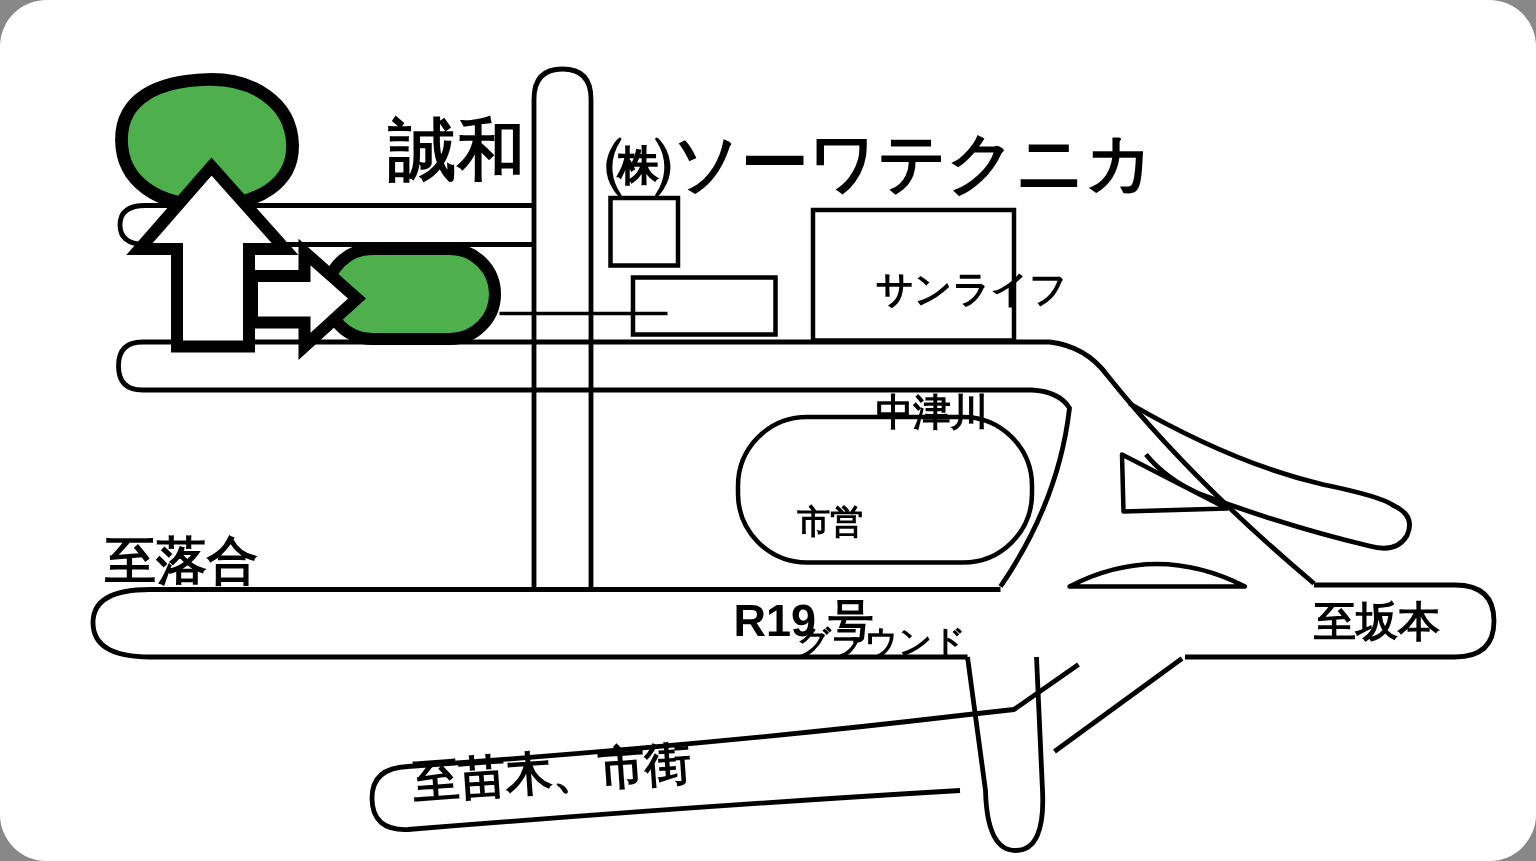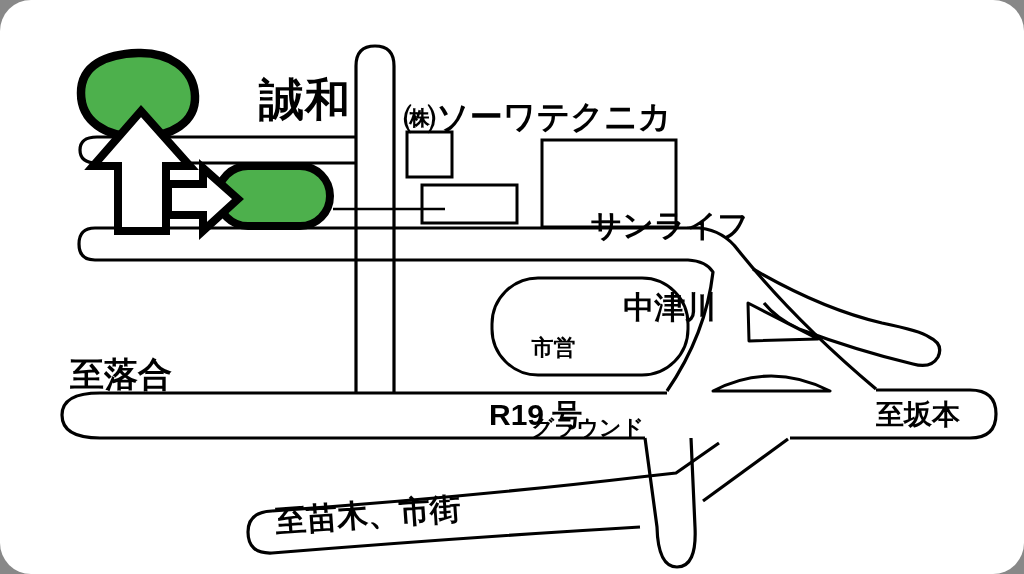--- a/index.html
+++ b/index.html
@@ -15,22 +15,22 @@
   }
   .map-canvas svg{position:absolute;left:0;top:0;width:100%;height:100%;}
   .road{fill:none;stroke:var(--line);stroke-width:3.2;stroke-linejoin:round;}
   .thin{fill:none;stroke:var(--line);stroke-width:2.4;}
   .bldg{fill:none;stroke:var(--line);stroke-width:3;}
   .island{fill:#fff;stroke:var(--line);stroke-width:3;stroke-linejoin:round;}
   .site{fill:var(--green);stroke:var(--line);stroke-width:8.5;stroke-linejoin:round;}
   .arrow{fill:#fff;stroke:var(--line);stroke-width:8;stroke-linejoin:miter;}
   .lbl{position:absolute;font-weight:800;white-space:pre;line-height:1.15;}
   .lbl-title{left:205px;top:34px;font-size:45px;font-weight:900;line-height:44px;letter-spacing:1px;}
-  .lbl-company{left:403px;top:99px;font-size:33px;letter-spacing:0px;font-family:Liberation Serif, serif;}
-  .lbl-sunlife{left:556px;top:164px;font-size:31px;line-height:41px;text-align:center;}
+  .lbl-company{left:403px;top:83px;font-size:45px;letter-spacing:0px;}
+  .lbl-sunlife{left:556px;top:132px;font-size:25px;line-height:41px;}
   .lbl-ground{left:507px;top:288px;font-size:22px;line-height:40px;}
   .lbl-ochiai{left:70px;top:355px;font-size:34px;}
   .lbl-route{left:489px;top:398px;font-size:30px;}
   .lbl-sakamoto{left:876px;top:399px;font-size:28px;}
   .lbl-naegi{left:274px;top:504px;font-size:31px;transform:rotate(-4deg);transform-origin:left top;}
 </style>
 </head>
 <body>
 
 <div class="map-canvas">

